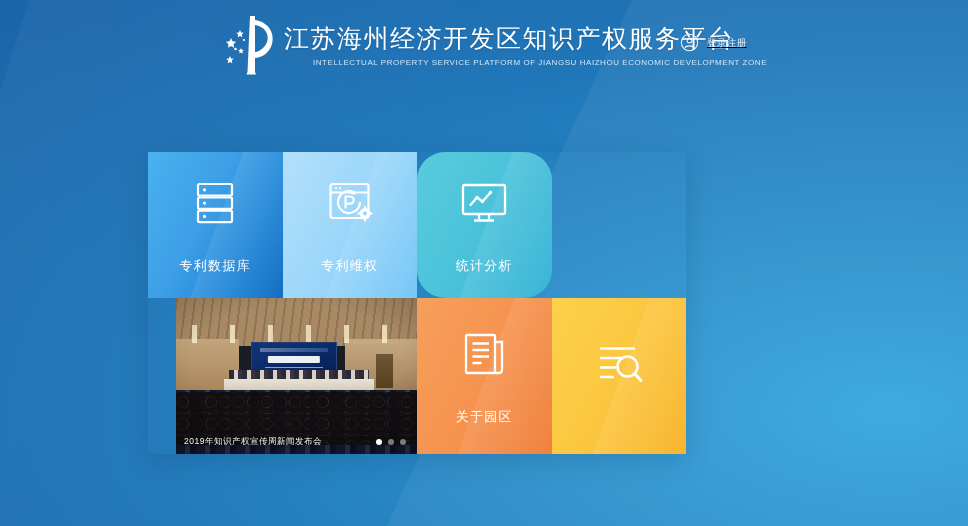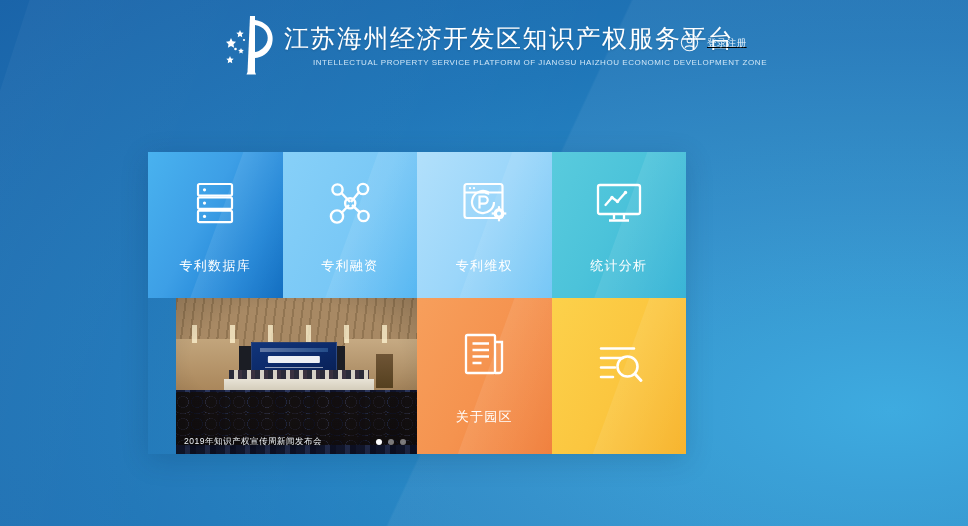--- a/index.html
+++ b/index.html
@@ -70,21 +70,21 @@
   .tile .ico{position:relative;width:56px;height:56px;margin-bottom:26px;}
   .tile .ico svg{width:100%;height:100%;display:block;}
   .tile .caption{
     position:relative;color:#ffffff;font-size:13px;letter-spacing:1.3px;
     line-height:18px;white-space:nowrap;
   }
   .t1{background:linear-gradient(118deg,#49b2ef 0%,#3d9fe6 42%,#1f84d6 74%,#0f6cc0 100%);}
   .t2{background:linear-gradient(118deg,#63bdf3 0%,#4fb0ef 48%,#159ee8 100%);}
   .t3{background:linear-gradient(118deg,#87d0f8 0%,#79c8f6 55%,#54b6f2 100%);}
   .t4{background:linear-gradient(118deg,#b2e0fb 0%,#9bd6fa 50%,#74c6f6 100%);}
-  .t5{background:linear-gradient(118deg,#59cbdd 0%,#4cc3da 45%,#36b3d6 100%);}
+  .t5{background:linear-gradient(118deg,#59cbdd 0%,#4cc3da 45%,#36b3d6 100%);border-radius:28px;}
   .t6{background:linear-gradient(118deg,#f79f5c 0%,#f5934f 50%,#f07f3c 100%);}
   .t7{background:linear-gradient(118deg,#fcd14b 0%,#fbc63f 52%,#f7b32b 100%);}
 
   
   .tile-photo{
     position:relative;overflow:hidden;cursor:pointer;
     background:#1b1d24;
   }
   .photo{position:absolute;inset:0;}
   
@@ -190,34 +190,20 @@
           <rect x="11" y="35.6" width="34" height="11.5" rx="1.6"></rect>
           <circle cx="17.5" cy="14.8" r="1.6" fill="#ffffff" stroke="none"></circle>
           <circle cx="17.5" cy="28.1" r="1.6" fill="#ffffff" stroke="none"></circle>
           <circle cx="17.5" cy="41.4" r="1.6" fill="#ffffff" stroke="none"></circle>
         </svg>
       </div>
       <div class="caption">专利数据库</div>
     </div>
 
 
-    <div class="tile t3">
-      <span class="sheen"></span>
-      <div class="ico">
-        <svg viewBox="0 0 56 56" xmlns="http://www.w3.org/2000/svg" fill="none" stroke="#ffffff" stroke-width="2.4">
-          <path d="M19 17.5 L28 27 M37.5 16.5 L29 27 M19.5 38 L27 30 M38 37.5 L30 30"></path>
-          <circle cx="28.2" cy="28.3" r="5.1"></circle>
-          <circle cx="15.5" cy="14.5" r="5.1"></circle>
-          <circle cx="41" cy="14" r="5.1"></circle>
-          <circle cx="15" cy="41.5" r="6.1"></circle>
-          <circle cx="41.5" cy="41" r="5.1"></circle>
-        </svg>
-      </div>
-      <div class="caption">专利融资</div>
-    </div>
 
     <div class="tile t4">
       <span class="sheen"></span>
       <div class="ico">
         <svg viewBox="0 0 56 56" xmlns="http://www.w3.org/2000/svg" fill="none" stroke="#ffffff" stroke-width="2.2">
           <rect x="8.5" y="9" width="38" height="34" rx="2.4"></rect>
           <path d="M8.5 17.5 h38"></path>
           <circle cx="14" cy="13.2" r="1.1" fill="#ffffff" stroke="none"></circle>
           <circle cx="18" cy="13.2" r="1.1" fill="#ffffff" stroke="none"></circle>
           <path d="M38 27 a11 11 0 1 1 -5.5 -9.5" stroke-width="2.2"></path>

